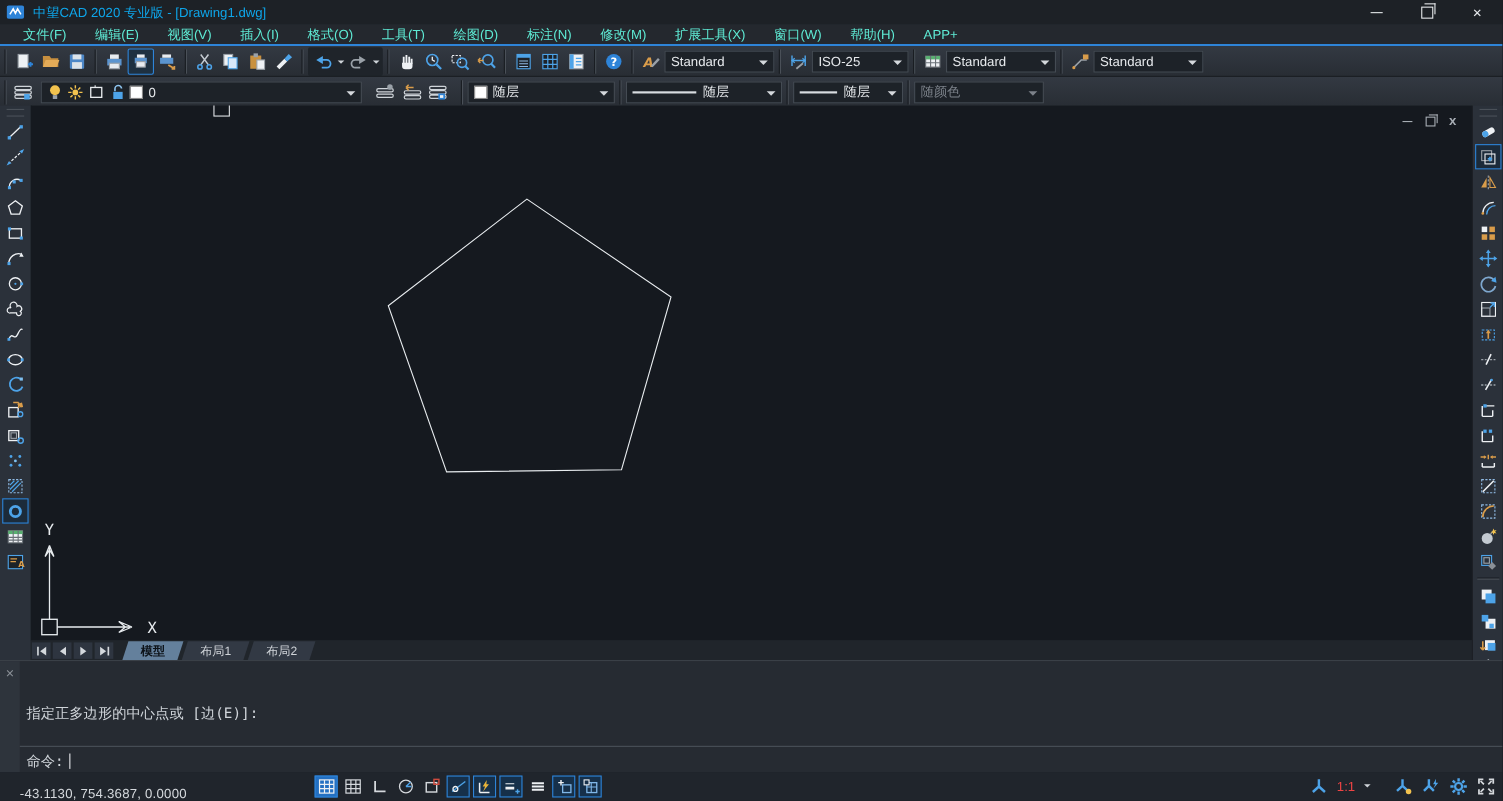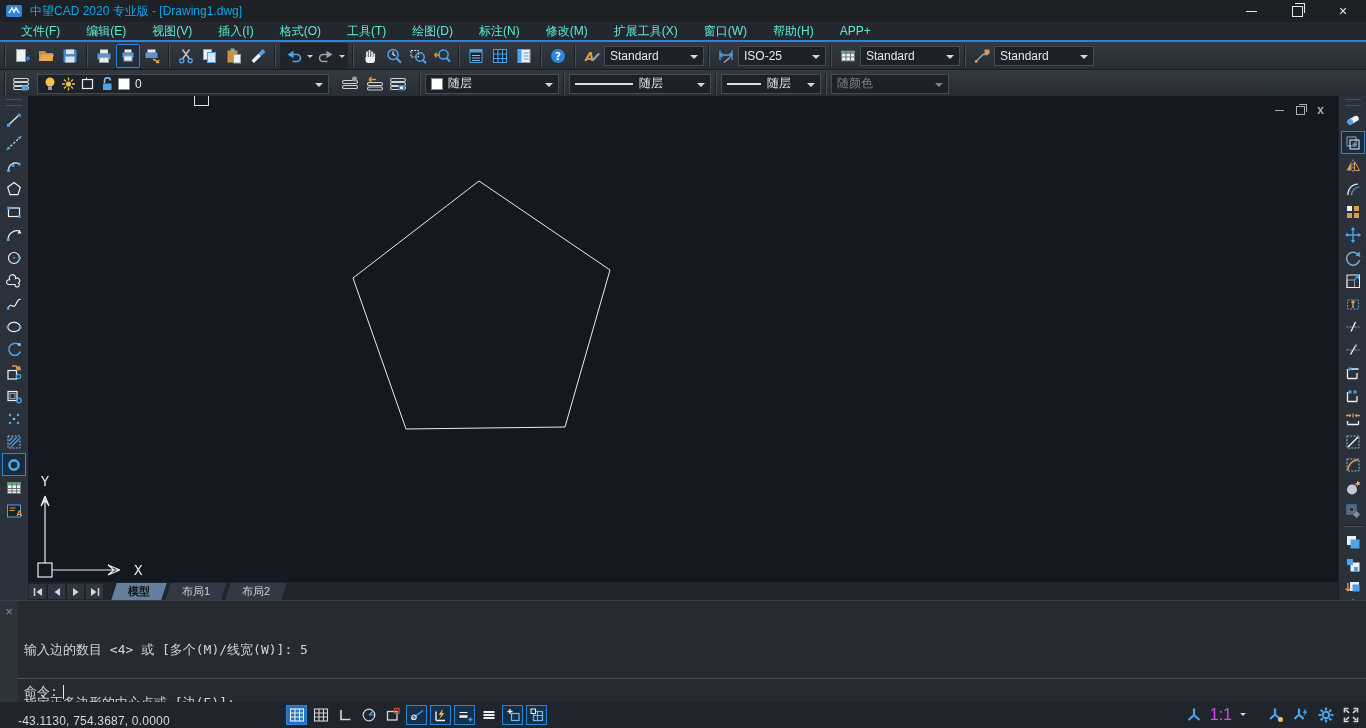--- a/index.html
+++ b/index.html
@@ -84,21 +84,21 @@
 
   
   #statusbar{position:absolute;left:0;top:702px;width:1366px;height:26px;background:#20252c;
              display:flex;align-items:flex-end;font-size:12px;color:#d4d8dc}
   #coords{margin-left:18px;letter-spacing:.2px}
   #toggles{position:absolute;left:286px;top:3px;display:flex;gap:3px}
   .stoggle{width:21px;height:20px;display:flex;align-items:center;justify-content:center;box-sizing:border-box}
   .stoggle.active{background:#16304a;border:1px solid #2e84d8}
   .stoggle.active-strong{background:#2470c2;border:1px solid #2e84d8}
   #right-status{position:absolute;right:6px;top:2px;display:flex;align-items:center;gap:7px;height:22px}
-  #scale-text{font-size:16px;color:#d946ef}
+  #scale-text{font-size:12px;color:#ef4444}
 </style>
 </head>
 <body>
 
 <div id="titlebar">
   <span style="margin-left:6px">
     <svg width="16" height="14" viewBox="0 0 16 14">
         <rect x="0" y="1" width="16" height="12" rx="2" fill="#2e84d8"></rect>
         <path d="M3 9 L6 4 L8 8 L10 4 L13 9" stroke="#fff" stroke-width="1.4" fill="none"></path>
       </svg>
@@ -741,21 +741,20 @@
   <div class="tab">
       <span>布局2</span>
     </div>
 </div>
 
 <div id="cmdpanel">
   <div id="cmd-close-strip">
     <span class="x">×</span>
   </div>
   <div id="cmd-history" class="cmdtext">
-    <div>输入边的数目 &lt;4&gt; 或 [多个(M)/线宽(W)]: 5</div>
     <div>指定正多边形的中心点或 [边(E)]:</div>
     
     
   </div>
   <div id="cmd-sep"></div>
   <div id="cmd-prompt" class="cmdtext">
     <span>命令:</span>
     <span id="cmd-cursor"></span>
   </div>
 </div>

